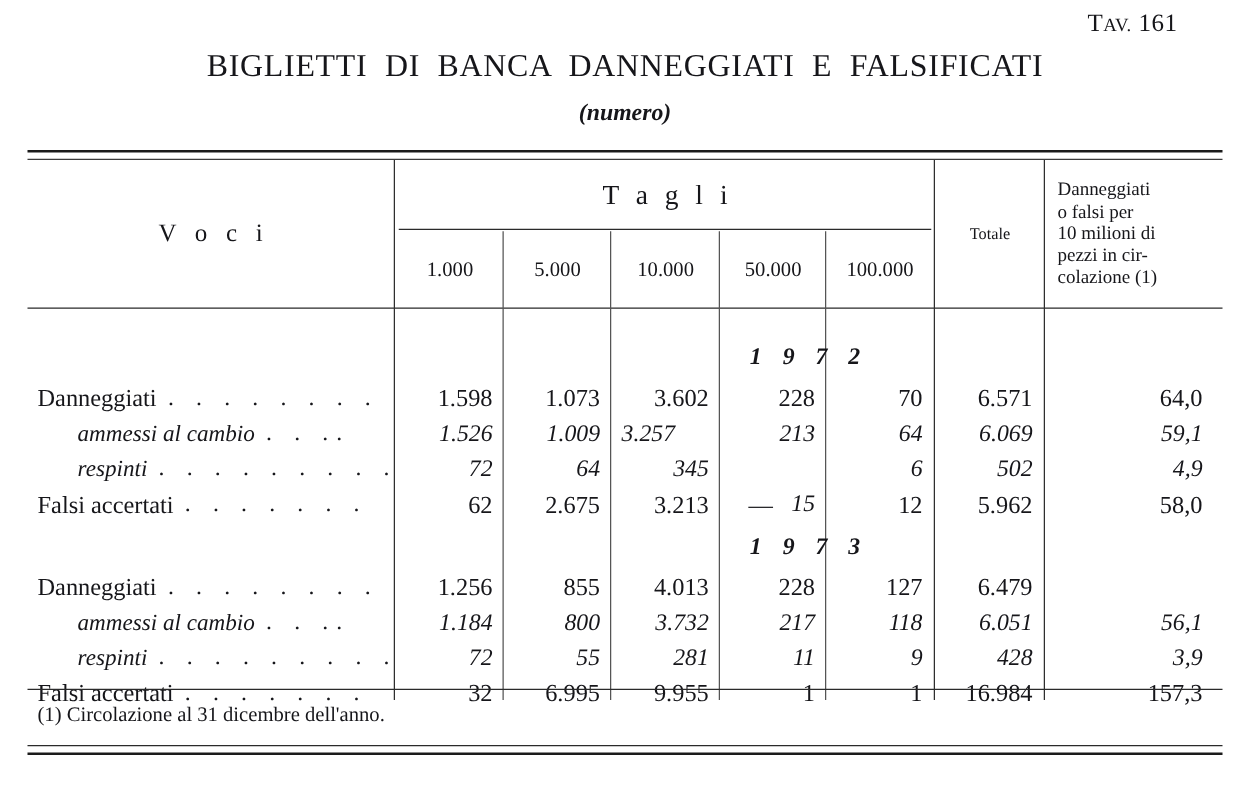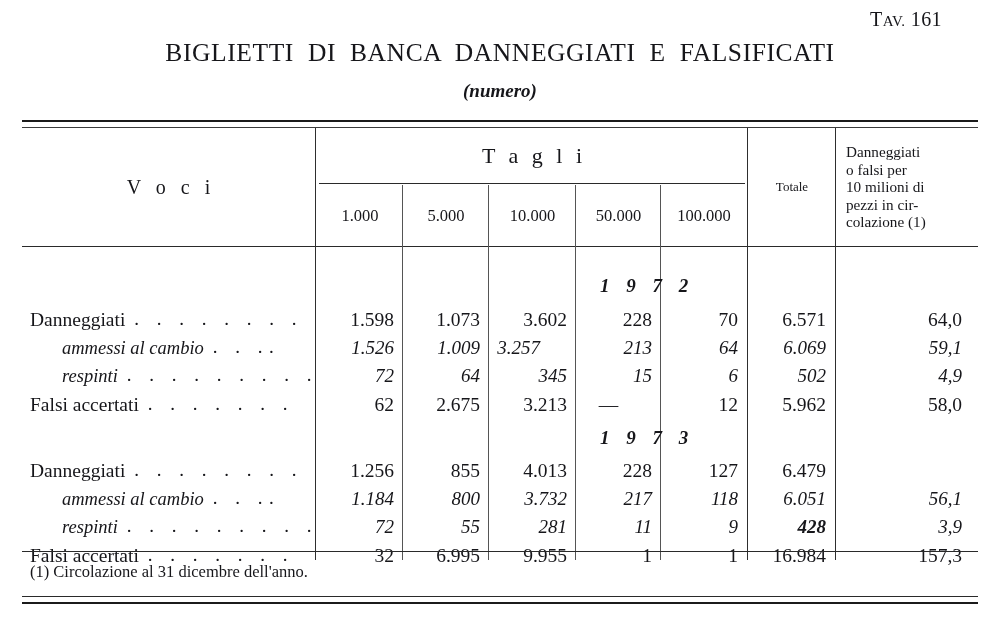--- a/index.html
+++ b/index.html
@@ -349,21 +349,21 @@
     </div>
 
     <div class="row ital" style="top:118px;">
       <div class="cell-label indent">
         <span class="lbl">respinti</span>
         <span class="leader">. . . . . . . . . .</span>
       </div>
       <div class="cell-num" style="left:295px;width:86px;">72</div>
       <div class="cell-num" style="left:381px;width:86px;">64</div>
       <div class="cell-num" style="left:467px;width:87px;">345</div>
-      <div class="cell-num" style="left:554px;width:85px;">15</div>
+      <div class="cell-num" style="left:554px;width:85px;margin-top:28px;">15</div>
       <div class="cell-num" style="left:639px;width:86px;">6</div>
       <div class="cell-num" style="left:727px;width:86px;">502</div>
       <div class="cell-num" style="left:815px;width:141px;padding-right:16px;">4,9</div>
     </div>
 
     <div class="row" style="top:147px;">
       <div class="cell-label">
         <span class="lbl">Falsi accertati</span>
         <span class="leader">. . . . . . .</span>
       </div>
@@ -408,21 +408,21 @@
     <div class="row ital" style="top:269px;">
       <div class="cell-label indent">
         <span class="lbl">respinti</span>
         <span class="leader">. . . . . . . . . .</span>
       </div>
       <div class="cell-num" style="left:295px;width:86px;">72</div>
       <div class="cell-num" style="left:381px;width:86px;">55</div>
       <div class="cell-num" style="left:467px;width:87px;">281</div>
       <div class="cell-num" style="left:554px;width:85px;">11</div>
       <div class="cell-num" style="left:639px;width:86px;">9</div>
-      <div class="cell-num" style="left:727px;width:86px;font-weight:bold;">428</div>
+      <div class="cell-num" style="left:727px;width:86px;">428</div>
       <div class="cell-num" style="left:815px;width:141px;padding-right:16px;">3,9</div>
     </div>
 
     <div class="row" style="top:298px;">
       <div class="cell-label">
         <span class="lbl">Falsi accertati</span>
         <span class="leader">. . . . . . .</span>
       </div>
       <div class="cell-num" style="left:295px;width:86px;">32</div>
       <div class="cell-num" style="left:381px;width:86px;">6.995</div>

